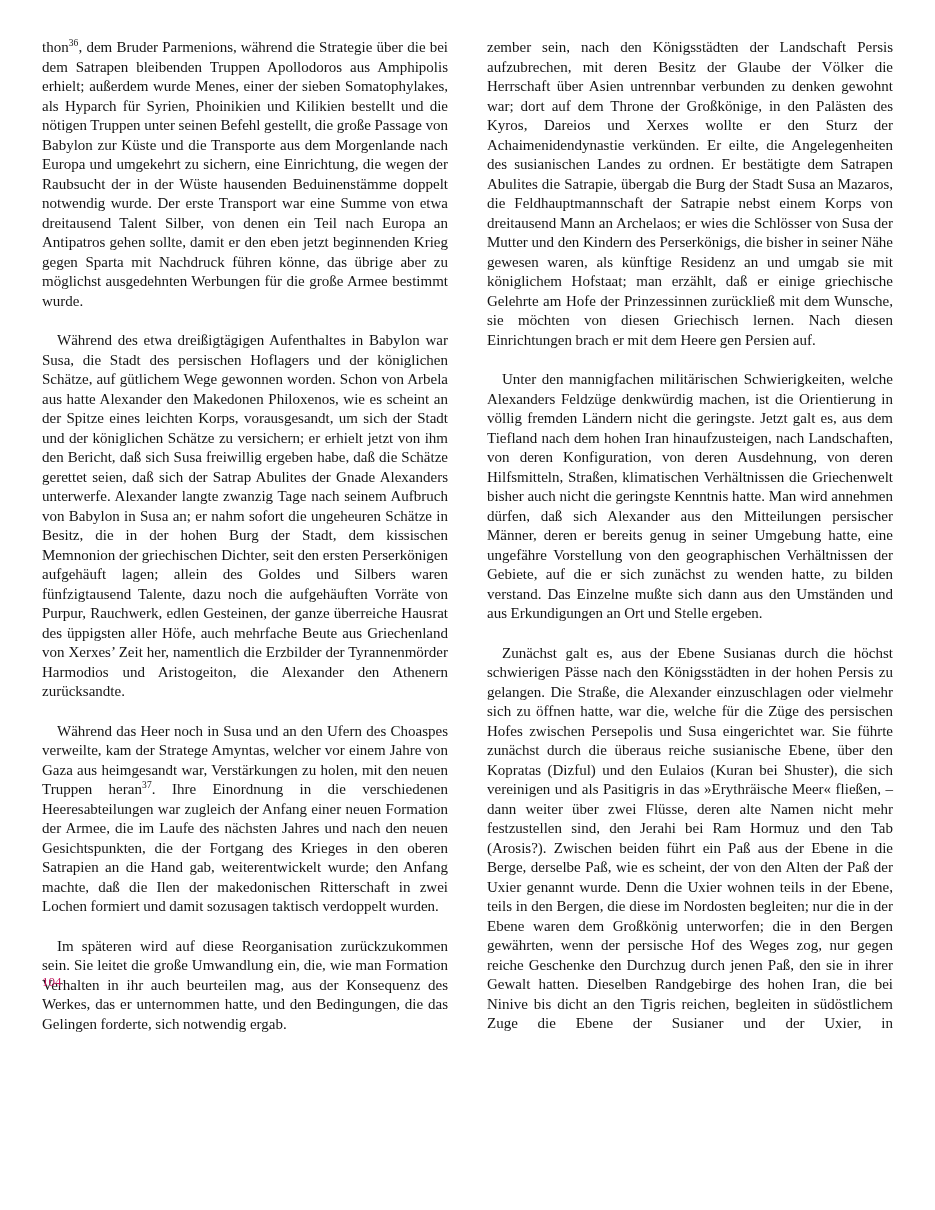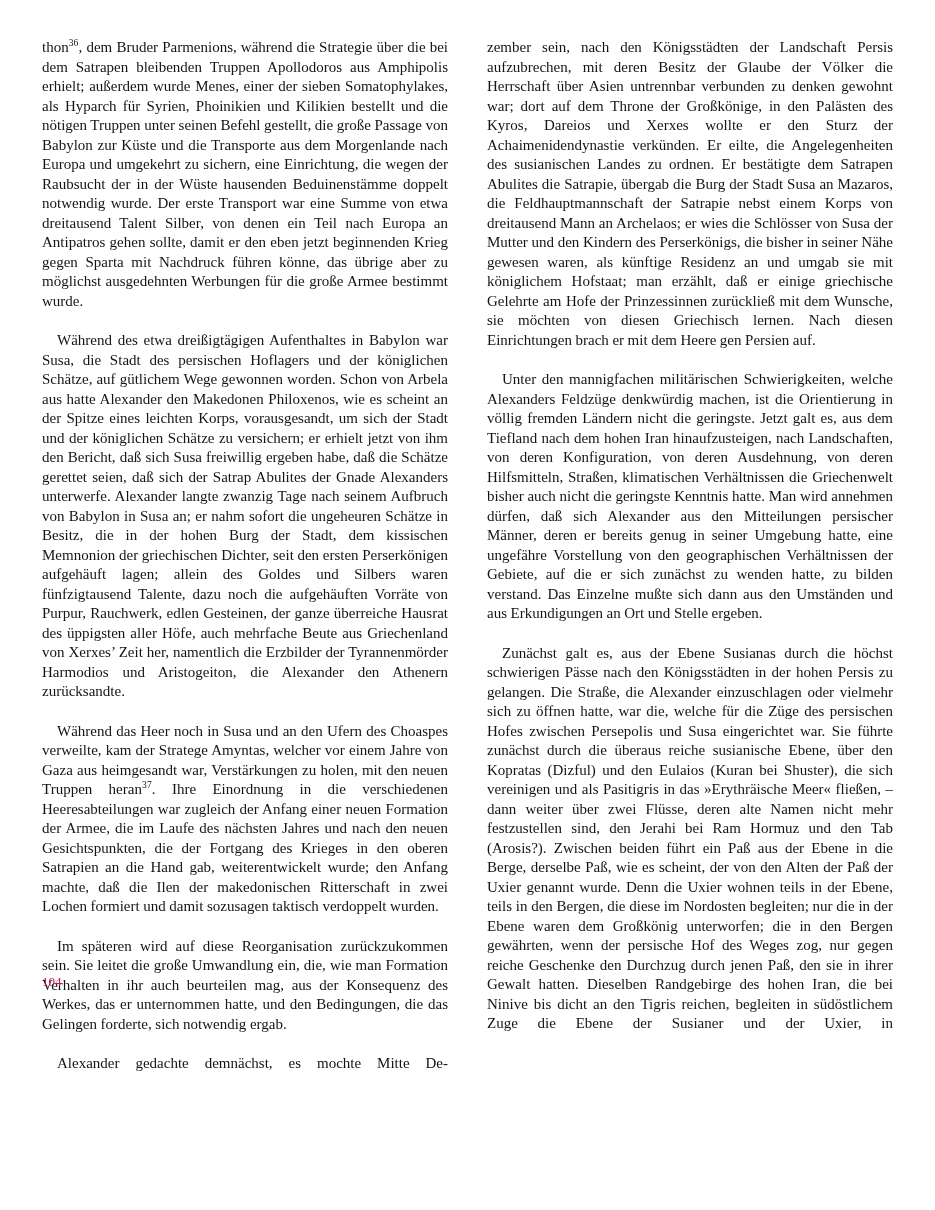--- a/index.html
+++ b/index.html
@@ -63,21 +63,20 @@
 </head>
 <body>
 
 <div class="page">
   <div class="columns">
     <div class="column">
         <p class="">thon<sup>36</sup>, dem Bruder Parmenions, während die Strategie über die bei dem Satrapen bleibenden Truppen Apollodoros aus Amphipolis erhielt; außerdem wurde Menes, einer der sieben Somatophylakes, als Hyparch für Syrien, Phoinikien und Kilikien bestellt und die nötigen Truppen unter seinen Befehl gestellt, die große Passage von Babylon zur Küste und die Transporte aus dem Morgenlande nach Europa und umgekehrt zu sichern, eine Einrichtung, die wegen der Raubsucht der in der Wüste hausenden Beduinenstämme doppelt notwendig wurde. Der erste Transport war eine Summe von etwa dreitausend Talent Silber, von denen ein Teil nach Europa an Antipatros gehen sollte, damit er den eben jetzt beginnenden Krieg gegen Sparta mit Nachdruck führen könne, das übrige aber zu möglichst ausgedehnten Werbungen für die große Armee bestimmt wurde.</p>
         <p class="indent">Während des etwa dreißigtägigen Aufenthaltes in Babylon war Susa, die Stadt des persischen Hoflagers und der königlichen Schätze, auf gütlichem Wege gewonnen worden. Schon von Arbela aus hatte Alexander den Makedonen Philoxenos, wie es scheint an der Spitze eines leichten Korps, vorausgesandt, um sich der Stadt und der königlichen Schätze zu versichern; er erhielt jetzt von ihm den Bericht, daß sich Susa freiwillig ergeben habe, daß die Schätze gerettet seien, daß sich der Satrap Abulites der Gnade Alexanders unterwerfe. Alexander langte zwanzig Tage nach seinem Aufbruch von Babylon in Susa an; er nahm sofort die ungeheuren Schätze in Besitz, die in der hohen Burg der Stadt, dem kissischen Memnonion der griechischen Dichter, seit den ersten Perserkönigen aufgehäuft lagen; allein des Goldes und Silbers waren fünfzigtausend Talente, dazu noch die aufgehäuften Vorräte von Purpur, Rauchwerk, edlen Gesteinen, der ganze überreiche Hausrat des üppigsten aller Höfe, auch mehrfache Beute aus Griechenland von Xerxes’ Zeit her, namentlich die Erzbilder der Tyrannenmörder Harmodios und Aristogeiton, die Alexander den Athenern zurücksandte.</p>
         <p class="indent">Während das Heer noch in Susa und an den Ufern des Choaspes verweilte, kam der Stratege Amyntas, welcher vor einem Jahre von Gaza aus heimgesandt war, Verstärkungen zu holen, mit den neuen Truppen heran<sup>37</sup>. Ihre Einordnung in die verschiedenen Heeresabteilungen war zugleich der Anfang einer neuen Formation der Armee, die im Laufe des nächsten Jahres und nach den neuen Gesichtspunkten, die der Fortgang des Krieges in den oberen Satrapien an die Hand gab, weiterentwickelt wurde; den Anfang machte, daß die Ilen der makedonischen Ritterschaft in zwei Lochen formiert und damit sozusagen taktisch verdoppelt wurden.</p>
         <p class="indent">Im späteren wird auf diese Reorganisation zurückzukommen sein. Sie leitet die große Umwandlung ein, die, wie man Formation Verhalten in ihr auch beurteilen mag, aus der Konsequenz des Werkes, das er unternommen hatte, und den Bedingungen, die das Gelingen forderte, sich notwendig ergab.</p>
-        <p class="indent flush">Alexander gedachte demnächst, es mochte Mitte De-</p>
       </div>
     <div class="column">
         <p class="">zember sein, nach den Königsstädten der Landschaft Persis aufzubrechen, mit deren Besitz der Glaube der Völker die Herrschaft über Asien untrennbar verbunden zu denken gewohnt war; dort auf dem Throne der Großkönige, in den Palästen des Kyros, Dareios und Xerxes wollte er den Sturz der Achaimenidendynastie verkünden. Er eilte, die Angelegenheiten des susianischen Landes zu ordnen. Er bestätigte dem Satrapen Abulites die Satrapie, übergab die Burg der Stadt Susa an Mazaros, die Feldhauptmannschaft der Satrapie nebst einem Korps von dreitausend Mann an Archelaos; er wies die Schlösser von Susa der Mutter und den Kindern des Perserkönigs, die bisher in seiner Nähe gewesen waren, als künftige Residenz an und umgab sie mit königlichem Hofstaat; man erzählt, daß er einige griechische Gelehrte am Hofe der Prinzessinnen zurückließ mit dem Wunsche, sie möchten von diesen Griechisch lernen. Nach diesen Einrichtungen brach er mit dem Heere gen Persien auf.</p>
         <p class="indent">Unter den mannigfachen militärischen Schwierigkeiten, welche Alexanders Feldzüge denkwürdig machen, ist die Orientierung in völlig fremden Ländern nicht die geringste. Jetzt galt es, aus dem Tiefland nach dem hohen Iran hinaufzusteigen, nach Landschaften, von deren Konfiguration, von deren Ausdehnung, von deren Hilfsmitteln, Straßen, klimatischen Verhältnissen die Griechenwelt bisher auch nicht die geringste Kenntnis hatte. Man wird annehmen dürfen, daß sich Alexander aus den Mitteilungen persischer Männer, deren er bereits genug in seiner Umgebung hatte, eine ungefähre Vorstellung von den geographischen Verhältnissen der Gebiete, auf die er sich zunächst zu wenden hatte, zu bilden verstand. Das Einzelne mußte sich dann aus den Umständen und aus Erkundigungen an Ort und Stelle ergeben.</p>
         <p class="indent flush">Zunächst galt es, aus der Ebene Susianas durch die höchst schwierigen Pässe nach den Königsstädten in der hohen Persis zu gelangen. Die Straße, die Alexander einzuschlagen oder vielmehr sich zu öffnen hatte, war die, welche für die Züge des persischen Hofes zwischen Persepolis und Susa eingerichtet war. Sie führte zunächst durch die überaus reiche susianische Ebene, über den Kopratas (Dizful) und den Eulaios (Kuran bei Shuster), die sich vereinigen und als Pasitigris in das »Erythräische Meer« fließen, – dann weiter über zwei Flüsse, deren alte Namen nicht mehr festzustellen sind, den Jerahi bei Ram Hormuz und den Tab (Arosis?). Zwischen beiden führt ein Paß aus der Ebene in die Berge, derselbe Paß, wie es scheint, der von den Alten der Paß der Uxier genannt wurde. Denn die Uxier wohnen teils in der Ebene, teils in den Bergen, die diese im Nordosten begleiten; nur die in der Ebene waren dem Großkönig unterworfen; die in den Bergen gewährten, wenn der persische Hof des Weges zog, nur gegen reiche Geschenke den Durchzug durch jenen Paß, den sie in ihrer Gewalt hatten. Dieselben Randgebirge des hohen Iran, die bei Ninive bis dicht an den Tigris reichen, begleiten in südöstlichem Zuge die Ebene der Susianer und der Uxier, in</p>
       </div>
   </div>
   <div class="page-number">104</div>
 </div>
 

